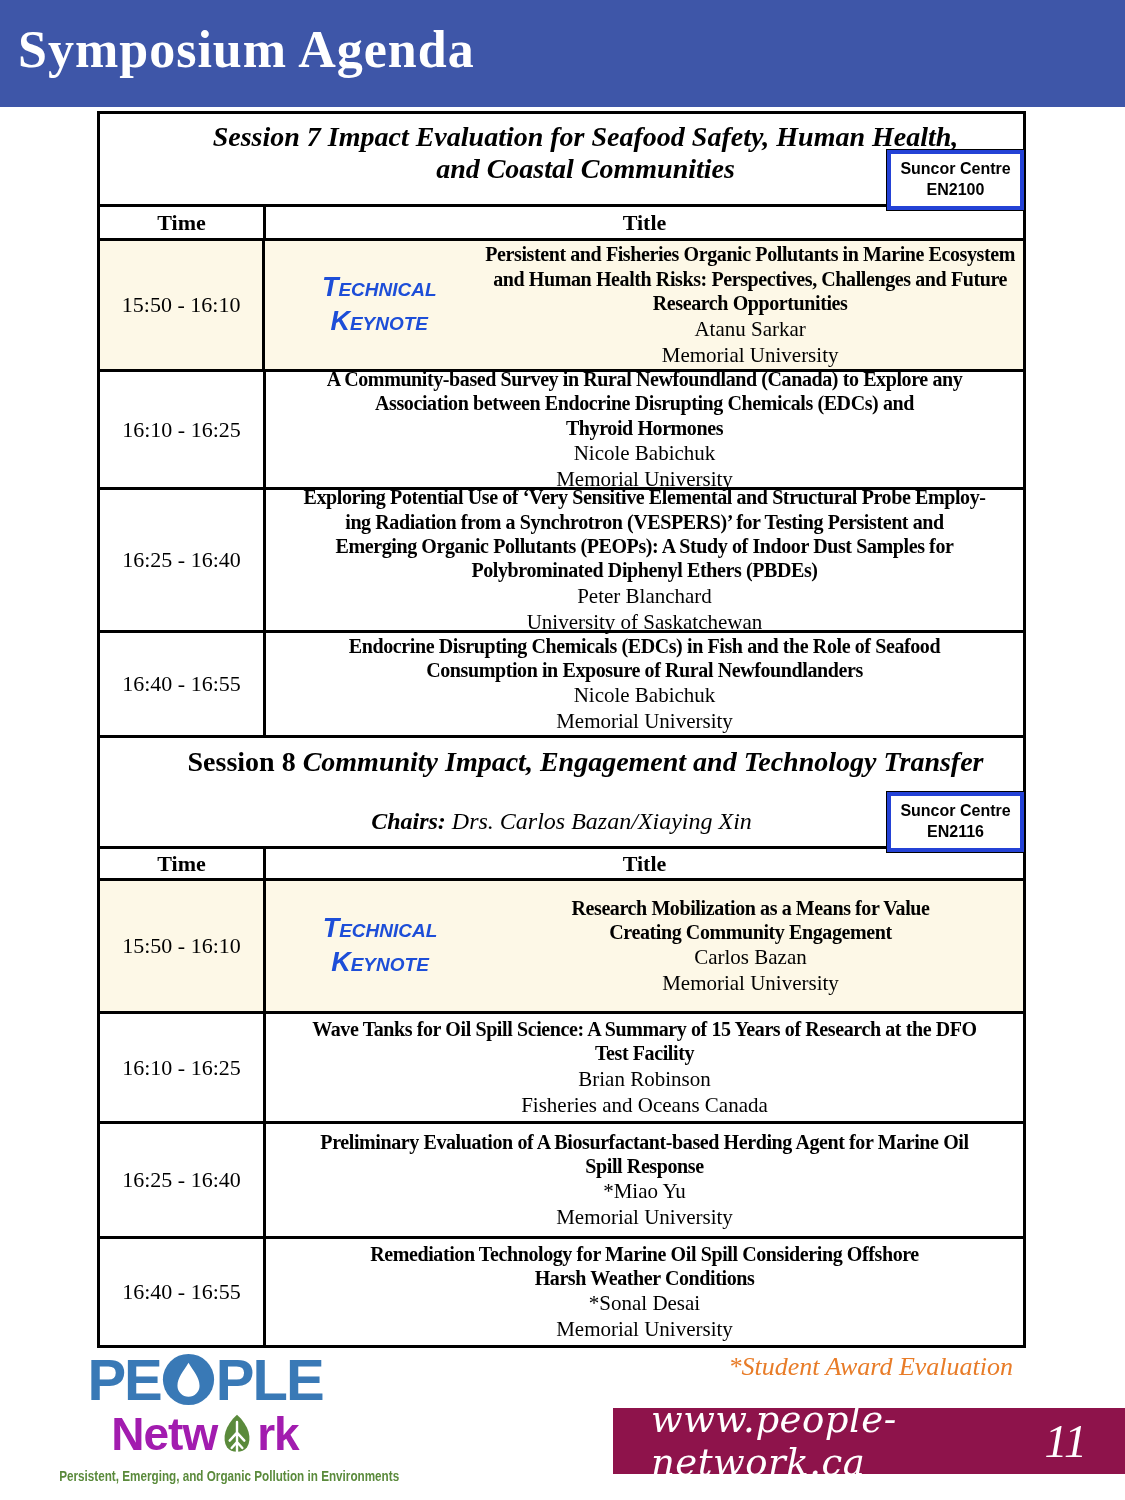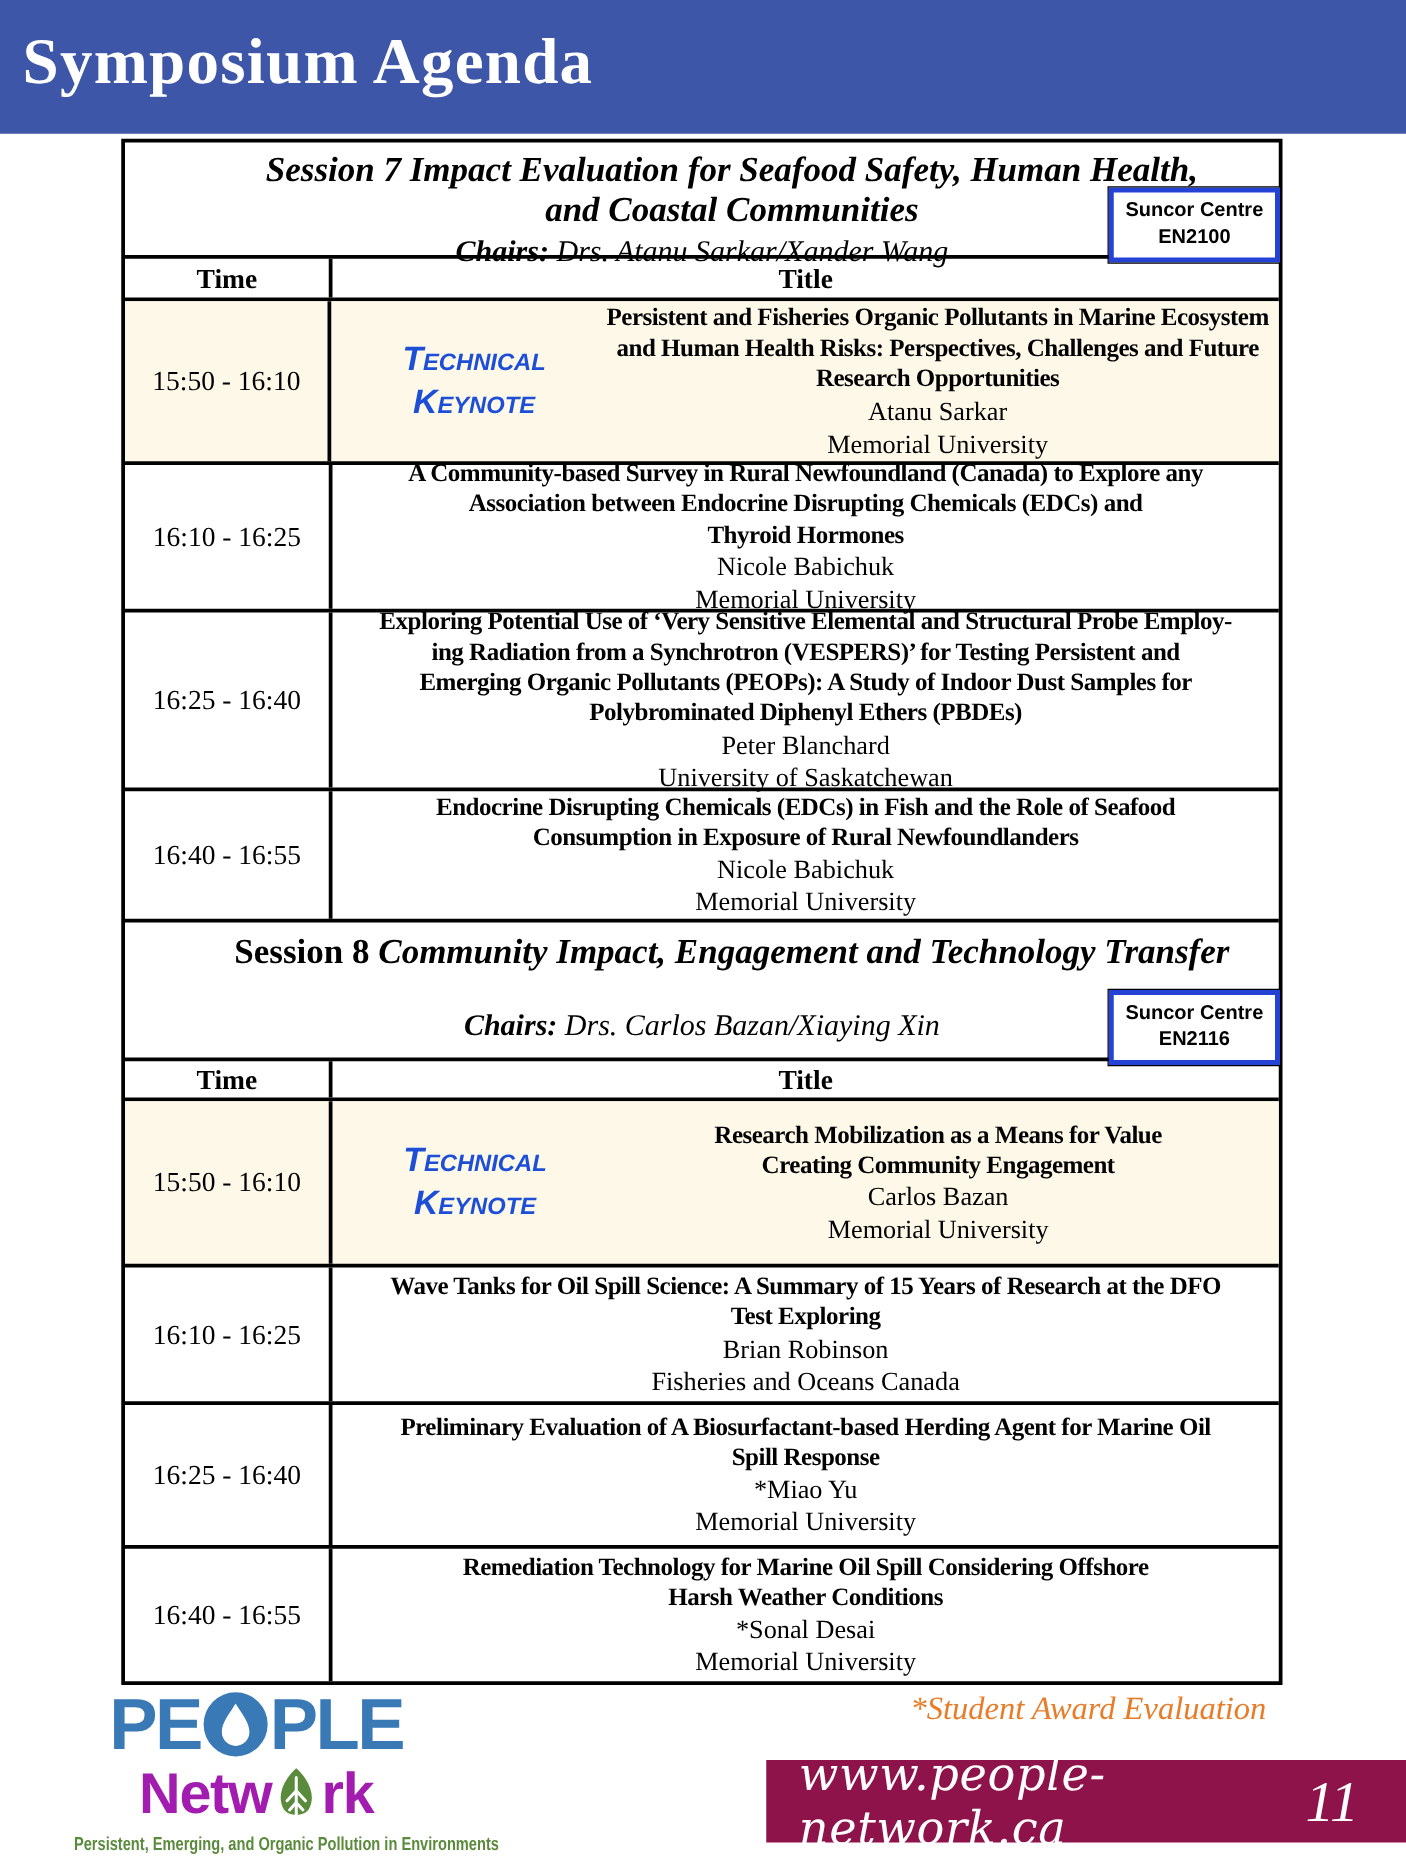--- a/index.html
+++ b/index.html
@@ -166,21 +166,21 @@
     position: absolute; left: 613px; top: 1408px;
     width: 512px; height: 66px;
     background: #8E134B;
     color: #fff;
     display: flex; align-items: center;
   }
   .website {
     font-family: "DejaVu Serif", serif;
     font-style: italic;
     font-size: 37px;
-    padding-left: 26px;
+    padding-left: 38px;
     letter-spacing: 0.5px;
   }
   .pagenum {
     margin-left: auto;
     padding-right: 38px;
     font-family: "Liberation Serif", serif;
     font-style: italic;
     font-size: 46px;
   }
 </style>
@@ -195,24 +195,20 @@
 
   <div class="agenda">
 
     <section>
       <div class="session-head s7-head">
         <div class="sess-title">
           <span>Session 7</span>
           <span>Impact Evaluation for Seafood Safety, Human Health,</span>
         </div>
         <div class="sess-title" style="padding-top:0;">and Coastal Communities</div>
-        <div class="chairs">
-          <span class="chairs-label">Chairs:</span>
-          <span>Drs. Atanu Sarkar/Xander Wang</span>
-        </div>
         <div class="room-box">
           <div>Suncor Centre</div>
           <div>EN2100</div>
         </div>
       </div>
 
       <div class="cols-head s7-cols">
         <div class="col-time">Time</div>
         <div class="col-title">Title</div>
       </div>
@@ -309,21 +305,21 @@
             <div class="p-line">Memorial University</div>
           </div>
         </div>
       </div>
 
       <div class="row plain r-s8-1">
         <div class="cell-time">16:10 - 16:25</div>
         <div class="cell-title">
           <div class="title-block">
             <div class="t-line">Wave Tanks for Oil Spill Science: A Summary of 15 Years of Research at the DFO</div>
-            <div class="t-line">Test Exploring</div>
+            <div class="t-line">Test Facility</div>
             <div class="p-line">Brian Robinson</div>
             <div class="p-line">Fisheries and Oceans Canada</div>
           </div>
         </div>
       </div>
 
       <div class="row plain r-s8-2">
         <div class="cell-time">16:25 - 16:40</div>
         <div class="cell-title">
           <div class="title-block">

